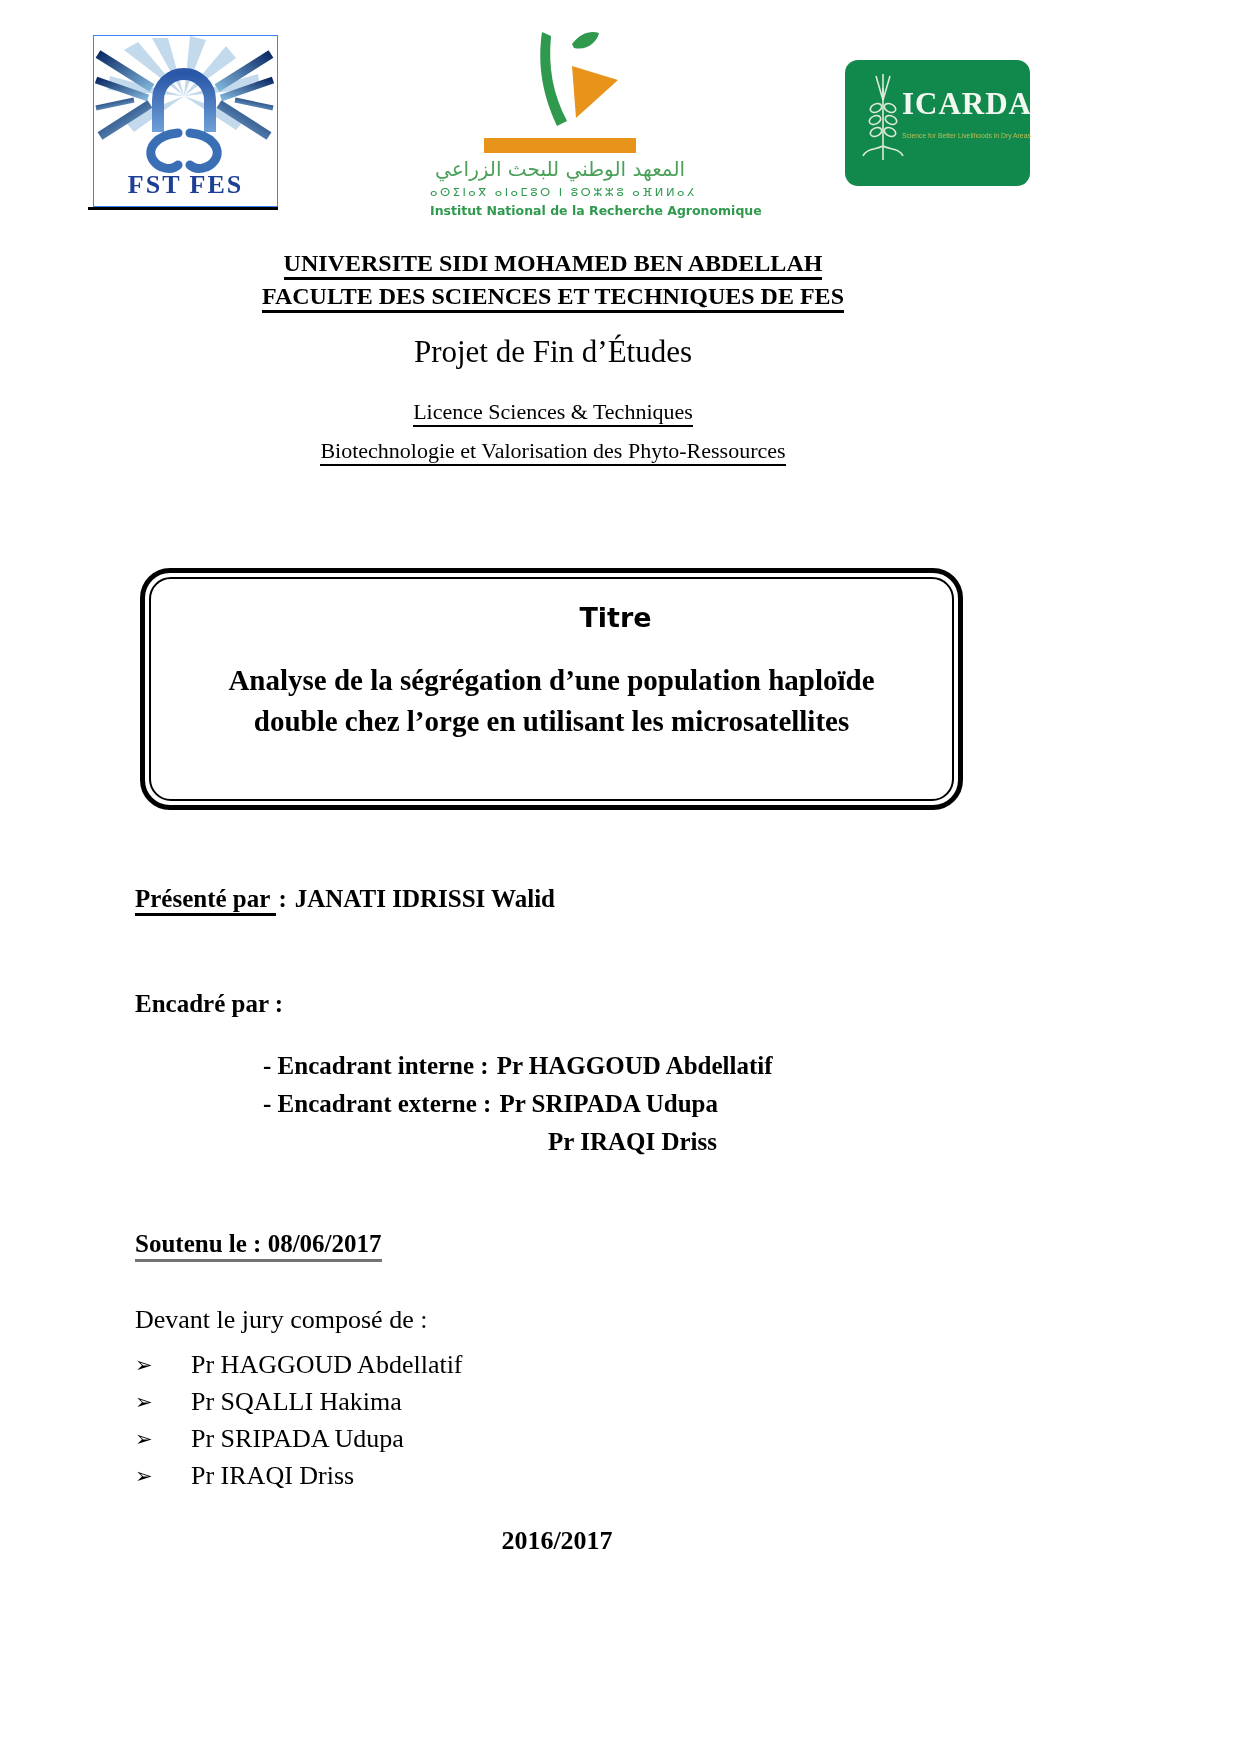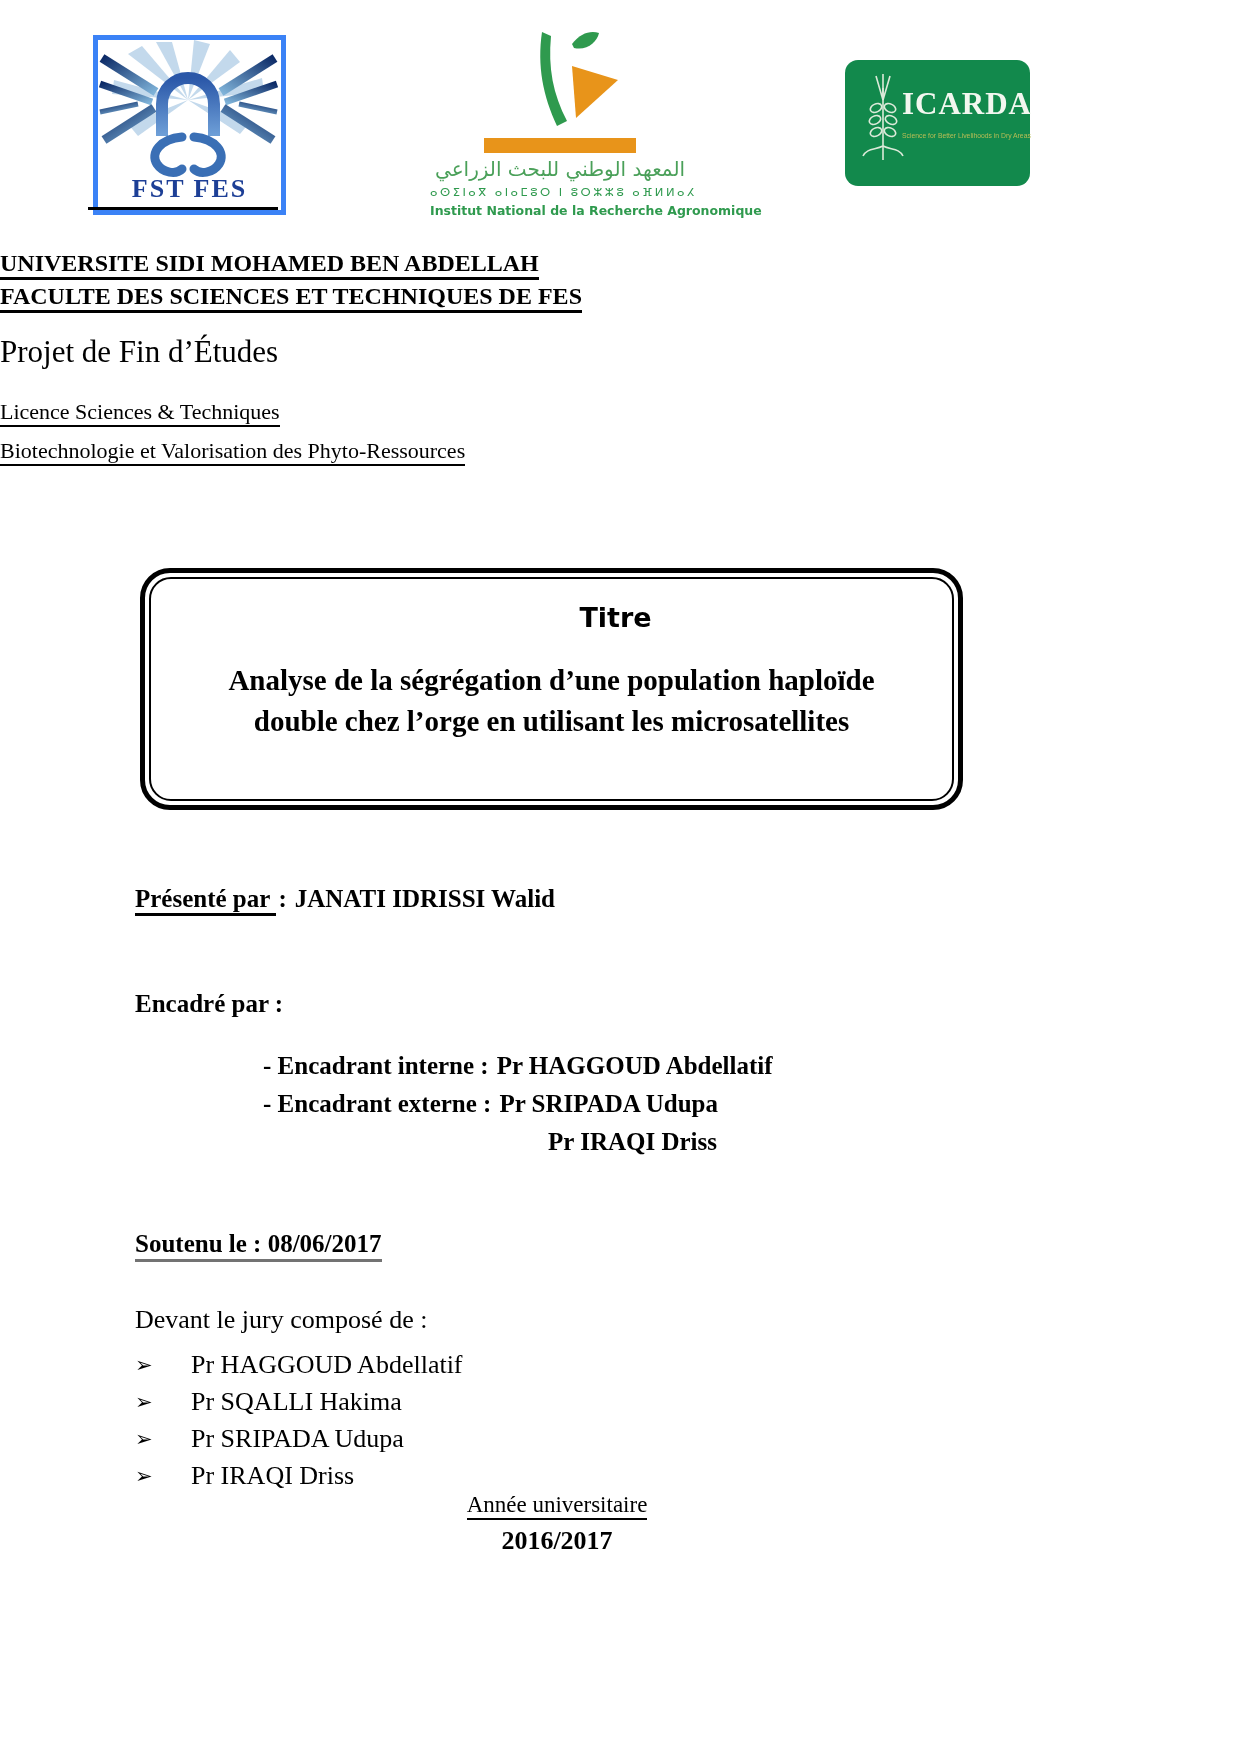--- a/index.html
+++ b/index.html
@@ -7,33 +7,33 @@
     position:relative;
     width:1241px;height:1754px;
     background:#ffffff;
     font-family:"Liberation Serif", serif;
     color:#000;
     overflow:hidden;
   }
   .abs{position:absolute;}
 
   
-  .fst-logo{left:93px;top:35px;width:183px;height:170px;border:5px solid #3b82f6;background:#fff;}
+  .fst-logo{left:93px;top:35px;width:183px;height:170px;border:1px solid #3b82f6;background:#fff;}
   .fst-underline{left:88px;top:207px;width:190px;height:3px;background:#000;}
   .inra-logo{left:430px;top:28px;width:260px;text-align:center;}
   .inra-bar{width:152px;height:15px;background:#e8941a;margin:2px auto 4px auto;}
   .inra-arabic{font-family:"DejaVu Sans", sans-serif;font-size:20px;color:#4aa059;direction:rtl;line-height:24px;}
   .inra-tifinagh{font-family:"DejaVu Sans", sans-serif;font-size:11.5px;color:#2f9a4e;letter-spacing:2.5px;line-height:18px;margin-top:2px;white-space:nowrap;}
   .inra-french{font-family:"DejaVu Sans", sans-serif;font-size:12.5px;font-weight:bold;color:#2f9a4e;line-height:15px;margin-top:2px;white-space:nowrap;}
   .icarda-logo{left:845px;top:60px;width:171px;height:126px;}
   .icarda-name{position:absolute;left:57px;top:26px;font-family:"Liberation Serif", serif;font-size:31px;font-weight:bold;color:#f2f7ef;letter-spacing:1px;}
   .icarda-tagline{position:absolute;left:57px;top:72px;font-family:"Liberation Sans", sans-serif;font-size:6.8px;color:#b9bd55;white-space:nowrap;}
 
   
-  .cx{left:0;width:1106px;text-align:left;}
+  .cx{left:0;width:1106px;text-align:center;}
   .cx2{left:0;width:1114px;text-align:center;}
   .univ{font-size:24px;font-weight:bold;}
   .univ span{border-bottom:3px solid #000;padding-bottom:1px;}
   .projet{font-size:31px;}
   .sub{font-size:22px;}
   .sub span{border-bottom:2px solid #000;padding-bottom:1px;}
 
   
   .title-box{left:140px;top:568px;width:823px;height:242px;}
   .tb-outer{position:absolute;left:0;top:0;right:0;bottom:0;border:5px solid #000;border-radius:30px;}
@@ -198,18 +198,15 @@
       <span class="jury-bullet">➢</span><span>Pr SQALLI Hakima</span>
     </div>
     <div class="jury-item">
       <span class="jury-bullet">➢</span><span>Pr SRIPADA Udupa</span>
     </div>
     <div class="jury-item">
       <span class="jury-bullet">➢</span><span>Pr IRAQI Driss</span>
     </div>
   </div>
 
-  <div class="abs cx2 annee" style="top:1492px;">
-    <span>Année universitaire</span>
-  </div>
   <div class="abs cx2 year" style="top:1526px;">2016/2017</div>
 
 </div>
 
 </body></html>

